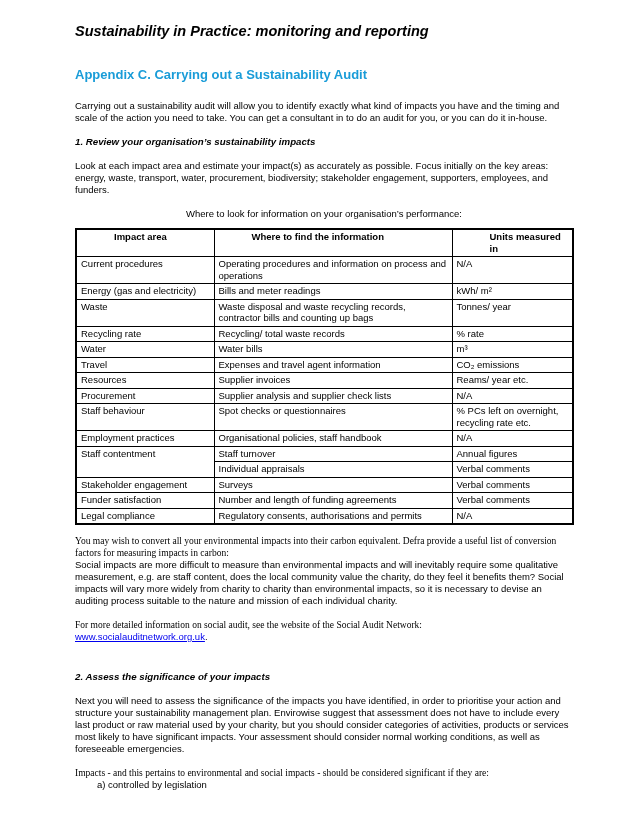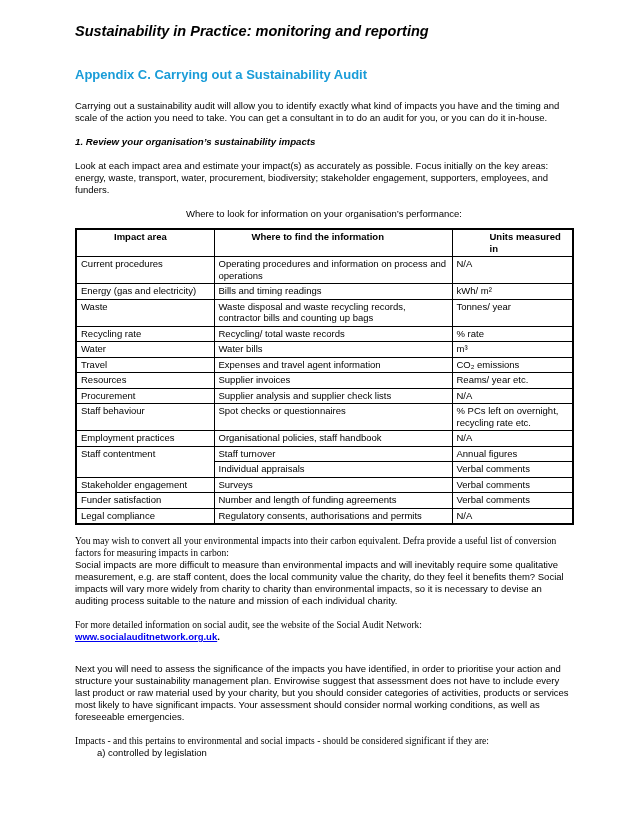--- a/index.html
+++ b/index.html
@@ -60,21 +60,21 @@
     font-size: 9.5px; line-height: 11.5px;
     padding: 1px 4px 2px 4px;
     text-align: left;
     vertical-align: top;
     font-weight: normal;
   }
   table.impact th { font-weight: bold; padding-left: 37px; }
   col.c1 { width: 138px; }
   col.c2 { width: 238px; }
   col.c3 { width: 121px; }
-  .gap-lg { margin-bottom: 20px; font-weight: bold; }
+  .gap-lg { margin-bottom: 28px; }
   .list-item {
     font-size: 9.5px; line-height: 12px;
     padding-left: 22px;
   }
 </style>
 </head>
 <body>
 
 <div class="page">
 
@@ -105,21 +105,21 @@
       </tr>
     </thead>
     <tbody>
       <tr>
         <td>Current procedures</td>
         <td>Operating procedures and information on process and operations</td>
         <td>N/A</td>
       </tr>
       <tr>
         <td>Energy (gas and electricity)</td>
-        <td>Bills and timing readings</td>
+        <td>Bills and meter readings</td>
         <td>kWh/ m²</td>
       </tr>
       <tr>
         <td>Waste</td>
         <td>Waste disposal and waste recycling records, contractor bills and counting up bags</td>
         <td>Tonnes/ year</td>
       </tr>
       <tr>
         <td>Recycling rate</td>
         <td>Recycling/ total waste records</td>
@@ -184,19 +184,20 @@
 
   <p class="tight">You may wish to convert all your environmental impacts into their carbon equivalent. Defra provide a useful list of conversion factors for measuring impacts in carbon:</p>
 
   <p>Social impacts are more difficult to measure than environmental impacts and will inevitably require some qualitative measurement, e.g. are staff content, does the local community value the charity, do they feel it benefits them? Social impacts will vary more widely from charity to charity than environmental impacts, so it is necessary to devise an auditing process suitable to the nature and mission of each individual charity.</p>
 
   <p class="tight">For more detailed information on social audit, see the website of the Social Audit Network:</p>
   <div class="para gap-lg">
     <a class="link">www.socialauditnetwork.org.uk</a><span>.</span>
   </div>
 
+  <div class="sub-heading">2. Assess the significance of your impacts</div>
 
   <p>Next you will need to assess the significance of the impacts you have identified, in order to prioritise your action and structure your sustainability management plan. Envirowise suggest that assessment does not have to include every last product or raw material used by your charity, but you should consider categories of activities, products or services most likely to have significant impacts. Your assessment should consider normal working conditions, as well as foreseeable emergencies.</p>
 
   <p class="tight">Impacts - and this pertains to environmental and social impacts - should be considered significant if they are:</p>
   <div class="list-item">a)  controlled by legislation</div>
 
 </div>
 
 </body></html>

